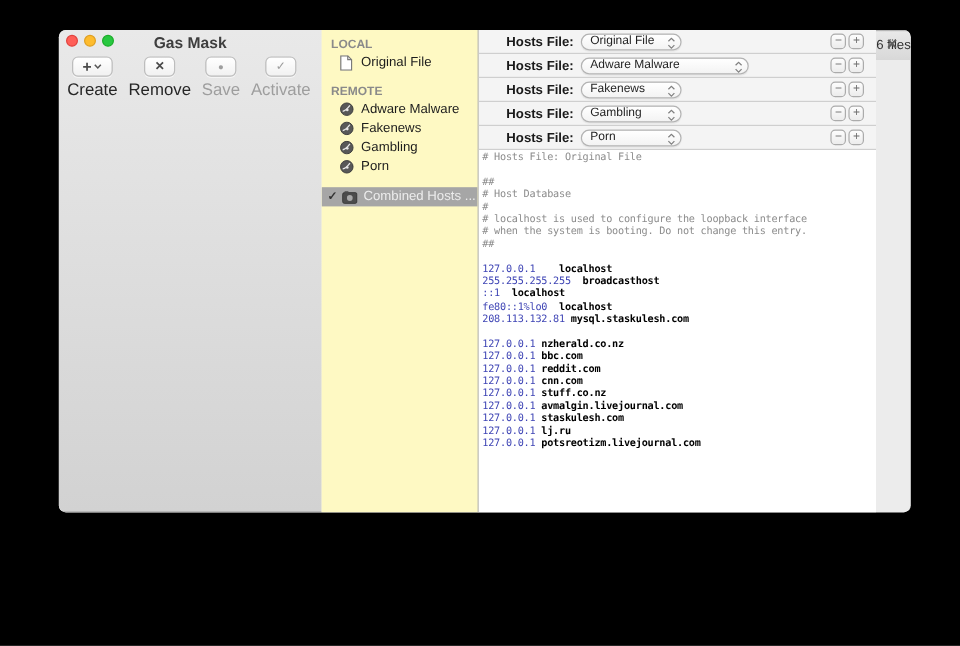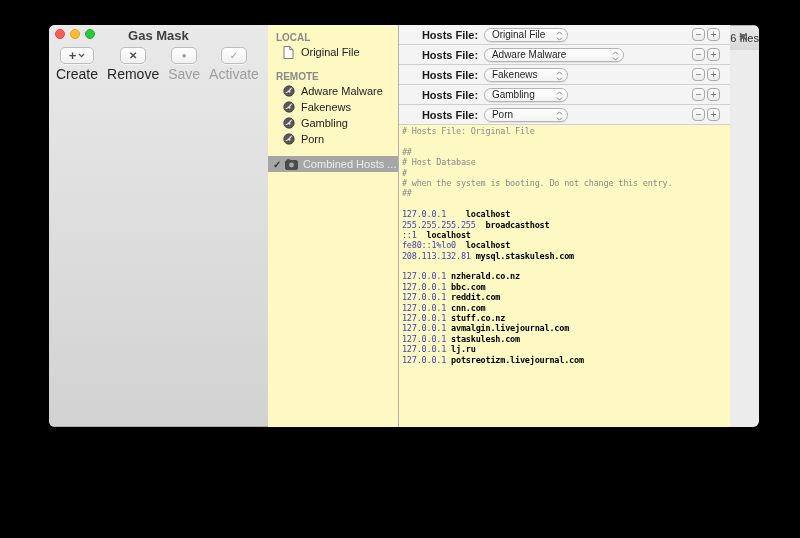--- a/index.html
+++ b/index.html
@@ -58,21 +58,21 @@
   }
   .dd-value { font-size:10px; color:#1f1f1f; white-space:nowrap; }
   .dd-stepper { position:absolute; right:4px; top:2px; }
   .row-btns { margin-left:auto; display:flex; gap:2px; }
   .sq-btn {
     width:13px; height:13px; border:1px solid #ababab; border-radius:4px;
     background:linear-gradient(#fdfdfd,#ececec); color:#6e6e6e; font-size:10px; line-height:11px;
     display:flex; align-items:center; justify-content:center; font-family:"Liberation Sans", sans-serif;
   }
 
-  .editor { flex:1; background:#fef9c3; padding:1px 0 0 3px; overflow:hidden;
+  .editor { flex:1; background:#ffffff; padding:1px 0 0 3px; overflow:hidden;
     font-family:"DejaVu Sans Mono", monospace; font-size:8.5px; line-height:10.4px; letter-spacing:-0.2px; }
   .editor-line { white-space:pre; height:10.4px; }
   .seg-comment { color:#8c8c8c; }
   .seg-ip { color:#3f45b5; }
   .seg-host { color:#000; font-weight:bold; }
   .seg-plain { color:#000; }
 
   
   .statusbar { position:relative; height:25px; background:linear-gradient(#e9e9e9,#d8d8d8); border-top:1px solid #b5b5b5;
     display:flex; align-items:center; justify-content:center; }
@@ -281,20 +281,21 @@
               <span class="sq-btn">+</span>
             </div>
           </div>
         </div>
       <div class="editor" id="editor">
           <div class="editor-line"><span class="seg-comment"># Hosts File: Original File</span></div>
           <div class="editor-line">&nbsp;</div>
           <div class="editor-line"><span class="seg-comment">##</span></div>
           <div class="editor-line"><span class="seg-comment"># Host Database</span></div>
           <div class="editor-line"><span class="seg-comment">#</span></div>
+          <div class="editor-line"><span class="seg-comment"># localhost is used to configure the loopback interface</span></div>
           <div class="editor-line"><span class="seg-comment"># when the system is booting. Do not change this entry.</span></div>
           <div class="editor-line"><span class="seg-comment">##</span></div>
           <div class="editor-line">&nbsp;</div>
           <div class="editor-line"><span class="seg-ip">127.0.0.1</span><span class="seg-plain">    </span><span class="seg-host">localhost</span></div>
           <div class="editor-line"><span class="seg-ip">255.255.255.255</span><span class="seg-plain">  </span><span class="seg-host">broadcasthost</span></div>
           <div class="editor-line"><span class="seg-ip">::1</span><span class="seg-plain">  </span><span class="seg-host">localhost</span></div>
           <div class="editor-line"><span class="seg-ip">fe80::1%lo0</span><span class="seg-plain">  </span><span class="seg-host">localhost</span></div>
           <div class="editor-line"><span class="seg-ip">208.113.132.81</span><span class="seg-plain"> </span><span class="seg-host">mysql.staskulesh.com</span></div>
           <div class="editor-line">&nbsp;</div>
           <div class="editor-line"><span class="seg-ip">127.0.0.1</span><span class="seg-plain"> </span><span class="seg-host">nzherald.co.nz</span></div>

